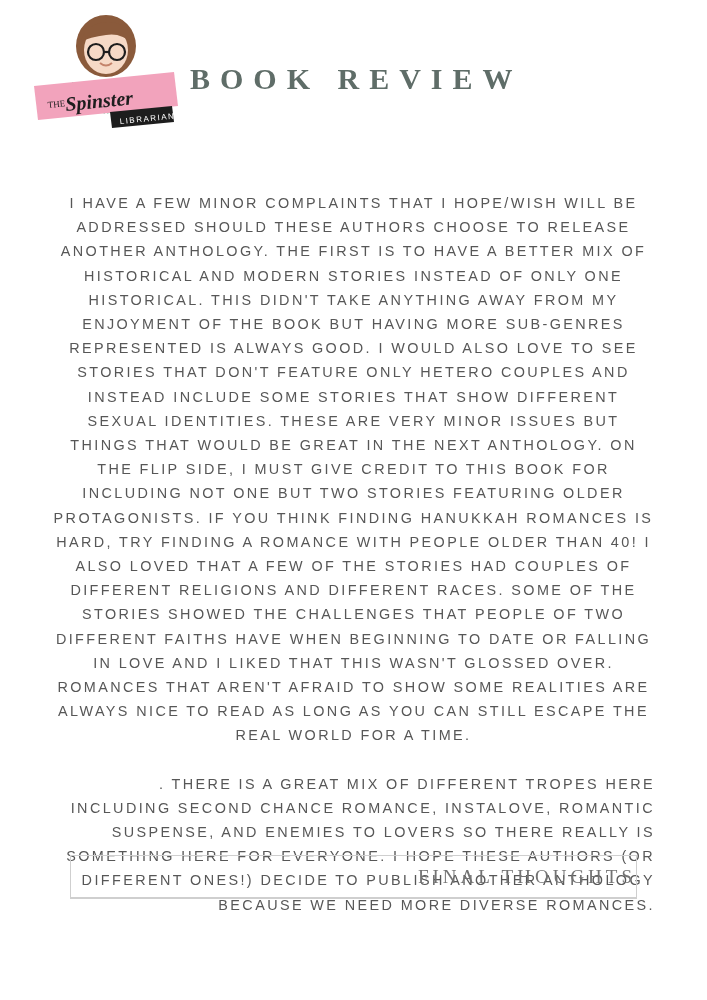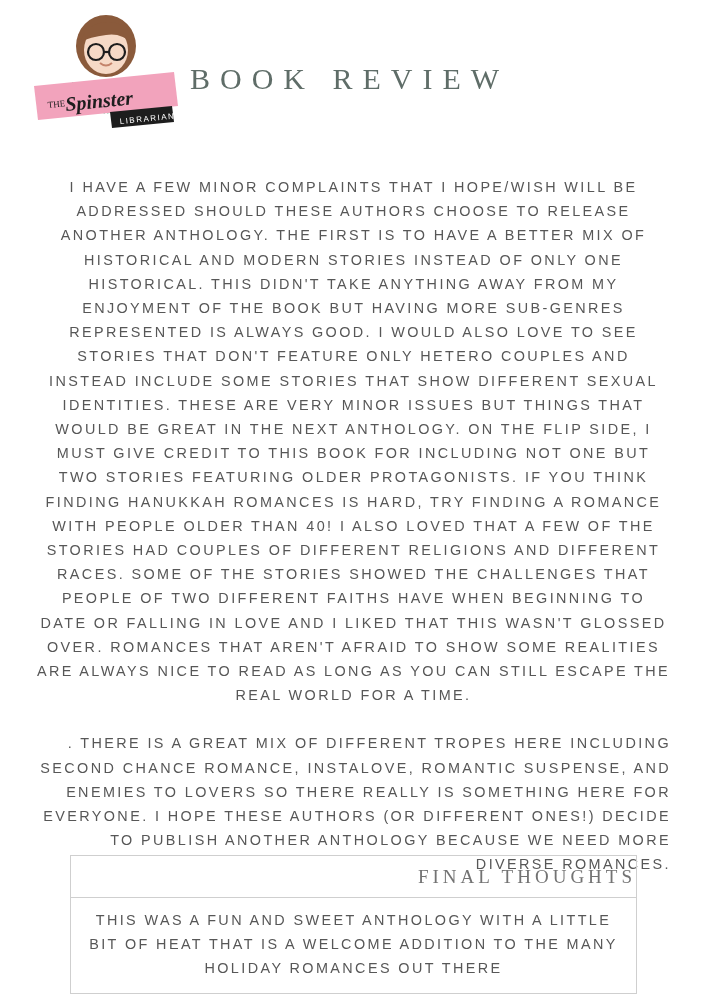--- a/index.html
+++ b/index.html
@@ -35,40 +35,40 @@
   .logo svg { display: block; }
 
   .title {
     position: absolute;
     left: 190px;
     top: 62px;
     font-size: 30px;
     letter-spacing: 10px;
     color: #5f6d68;
     font-family: "Liberation Serif", serif;
-    font-weight: normal;
+    font-weight: bold;
     white-space: nowrap;
   }
 
   
   .content {
     position: absolute;
     left: 36px;
     top: 175px;
     width: 635px;
   }
   .para {
     text-align: center;
     font-size: 14.4px;
     letter-spacing: 2.4px;
     line-height: 24.2px;
     color: #575757;
     font-family: "Liberation Sans", sans-serif;
     text-transform: uppercase;
-    margin: 0;
+    margin: 16px;
   }
   .para + .para {
     margin-top: 24px;
     text-align: right;
   }
 
   
   .final-box {
     position: absolute;
     left: 70px;
@@ -140,16 +140,15 @@
     <div class="title">BOOK REVIEW</div>
   </div>
 
   <div class="content">
     <p class="para">I have a few minor complaints that I hope/wish will be addressed should these authors choose to release another anthology. The first is to have a better mix of historical and modern stories instead of only one historical. This didn't take anything away from my enjoyment of the book but having more sub-genres represented is always good. I would also love to see stories that don't feature only hetero couples and instead include some stories that show different sexual identities. These are very minor issues but things that would be great in the next anthology. On the flip side, I must give credit to this book for including not one but two stories featuring older protagonists. If you think finding Hanukkah romances is hard, try finding a romance with people older than 40! I also loved that a few of the stories had couples of different religions and different races. Some of the stories showed the challenges that people of two different faiths have when beginning to date or falling in love and I liked that this wasn't glossed over. Romances that aren't afraid to show some realities are always nice to read as long as you can still escape the real world for a time.</p>
     <p class="para">. There is a great mix of different tropes here including second chance romance, instalove, romantic suspense, and enemies to lovers so there really is something here for everyone. I hope these authors (or different ones!) decide to publish another anthology because we need more diverse romances.</p>
   </div>
 
   <div class="final-box">
     <div class="final-head">FINAL THOUGHTS</div>
-    <div class="final-body">This was a fun and sweet anthology with a little bit of heat that is a welcome addition to the many holiday romances out there</div>
   </div>
 
 </div>
 
 </body></html>

